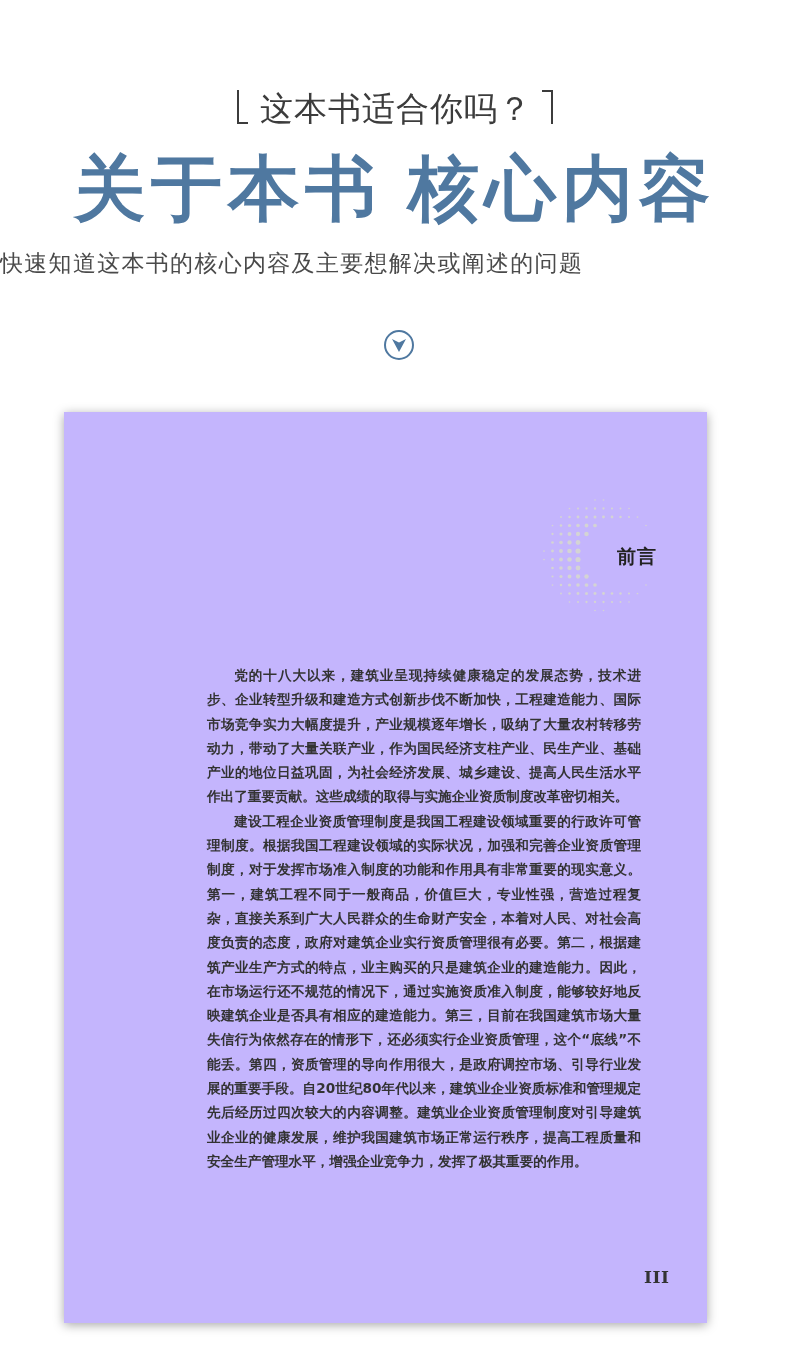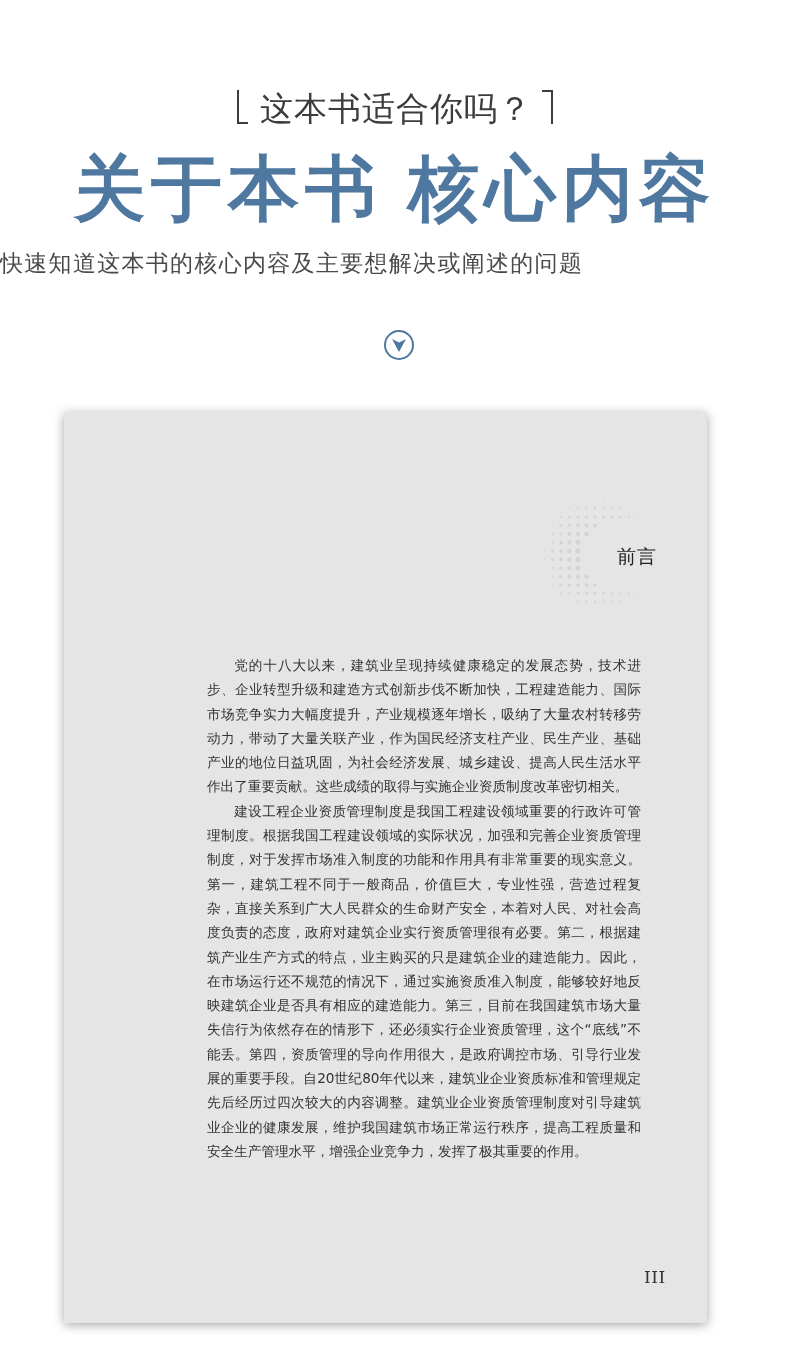--- a/index.html
+++ b/index.html
@@ -26,29 +26,30 @@
   .subtitle {
     position: absolute; left: 0; top: 246px; width: 678px; text-align: left;
     font-size: 23px; color: #4a4a4a; letter-spacing: 1.3px; line-height: 34px;
   }
   .down-btn {
     position: absolute; left: 384px; top: 330px; width: 30px; height: 30px;
     border: 2px solid #4f78a0; border-radius: 50%; box-sizing: border-box;
     display: flex; align-items: center; justify-content: center; cursor: pointer;
   }
   .page {
-    position: absolute; left: 64px; top: 412px; width: 643px; height: 911px; background: #e5e5e5;
+    position: absolute; left: 64px; top: 412px; width: 643px; height: 911px; background: #c4b5fd;
     box-shadow: 0 2px 10px rgba(0,0,0,0.35);
+    font-weight: bold;
   }
   .sphere { position: absolute; left: 476px; top: 84px; width: 118px; height: 118px; }
   .preface-title {
     position: absolute; left: 553px; top: 132px; font-size: 19px; color: #222; letter-spacing: 1px;
   }
   .body-text {
-    position: absolute; left: 143px; top: 241px; width: 434px;
+    position: absolute; left: 143px; top: 251px; width: 434px;
     font-size: 13.6px; line-height: 24.3px; color: #333; text-align: justify;
   }
   .body-text p { margin: 0; text-indent: 2em; }
   .page-num {
     position: absolute; left: 580px; top: 855px; font-family: "DejaVu Serif", serif;
     font-size: 17px; color: #333; letter-spacing: 0.5px;
   }
 </style>
 </head>
 <body>

